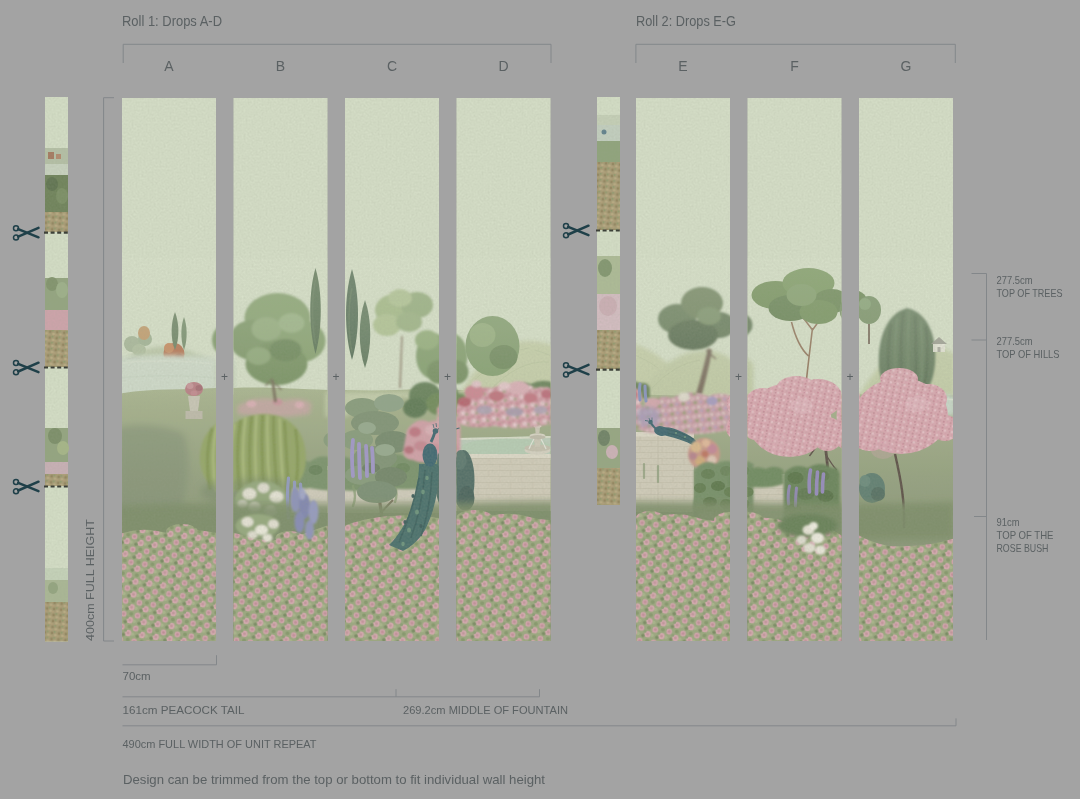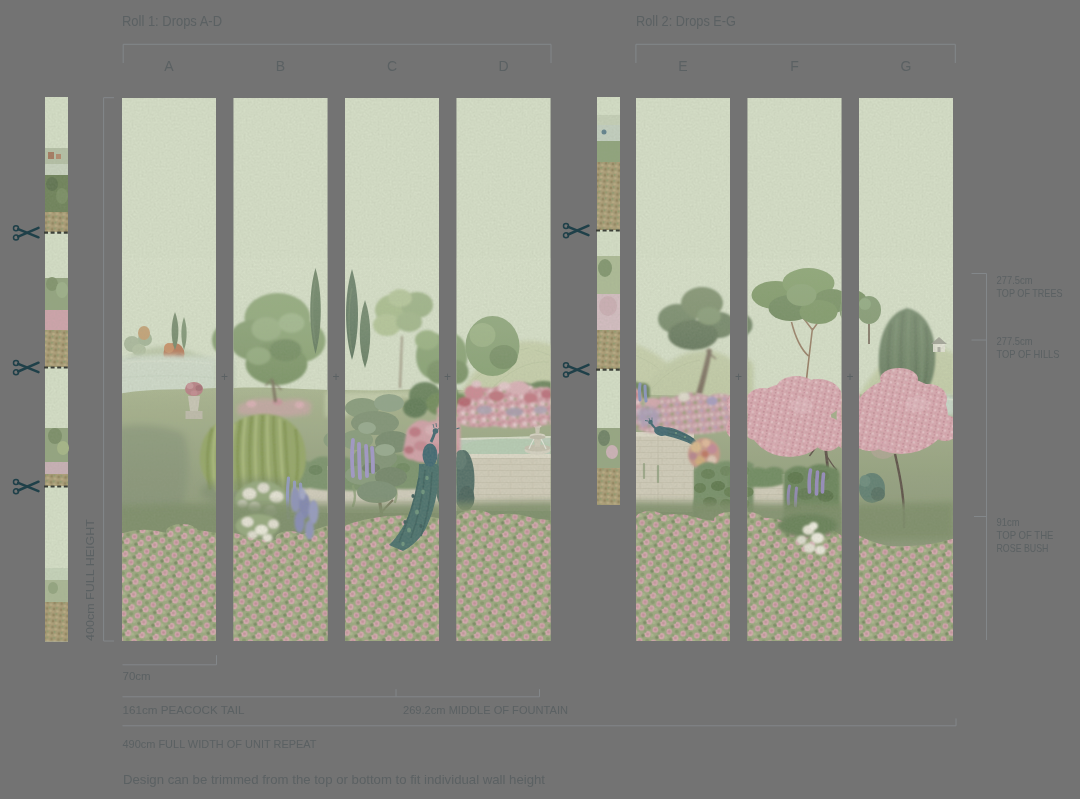--- a/index.html
+++ b/index.html
@@ -1,16 +1,16 @@
 <!DOCTYPE html>
 <html><head>
 <meta charset="utf-8">
 <style>
   html,body{margin:0;padding:0;background:#ffffff;}
-  .page{position:relative;width:1080px;height:799px;background:#737373;overflow:hidden;
+  .page{position:relative;width:1080px;height:799px;background:#a3a3a3;overflow:hidden;
         font-family:"Liberation Sans",sans-serif;}
   svg{display:block;}
   text{fill:#5b6163;}
 </style>
 </head>
 <body>
 <div class="page">
 <svg width="1080" height="799" viewBox="0 0 1080 799">
 <defs>
   <filter id="grainF" x="0%" y="0%" width="100%" height="100%">

